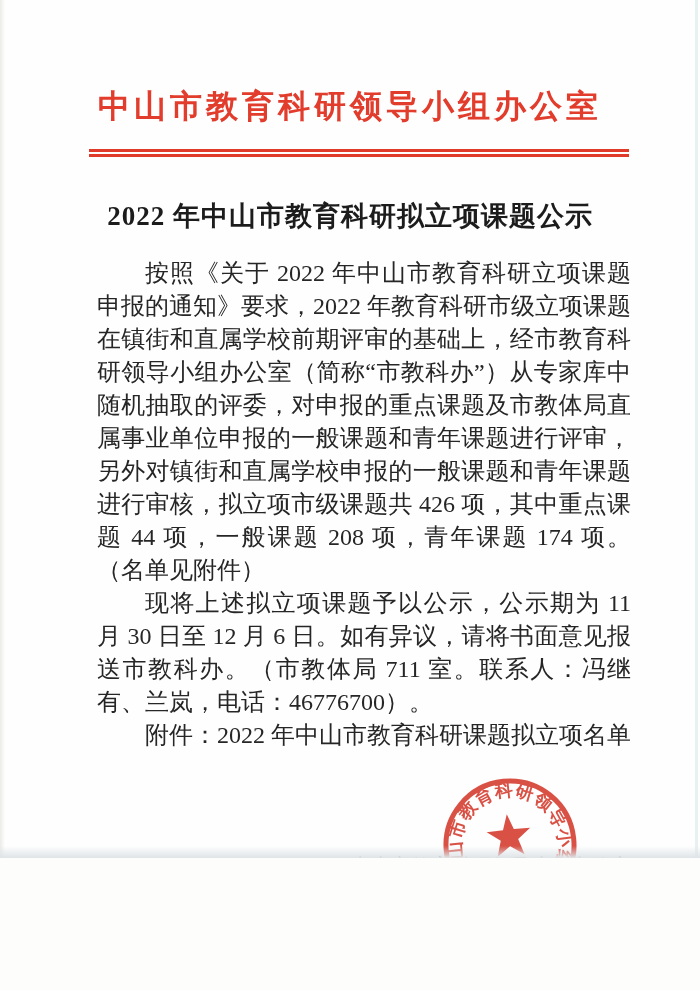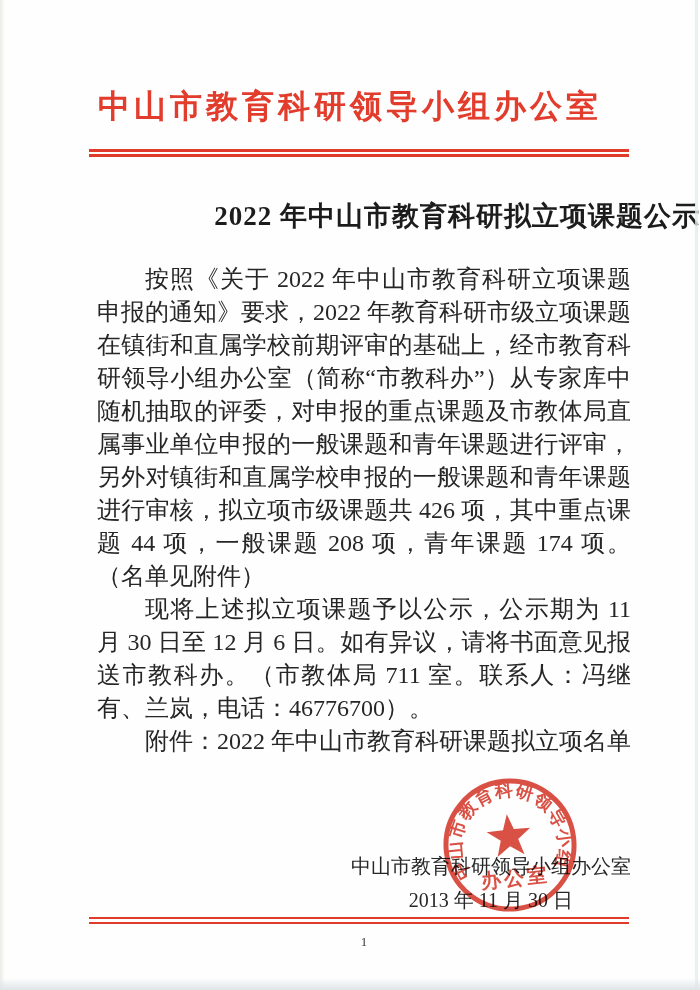--- a/index.html
+++ b/index.html
@@ -2,21 +2,21 @@
 <html><head>
 <meta charset="utf-8">
 <style>
   html,body{margin:0;padding:0;}
   body{
     background:#fdfdfb;
     font-family:"Liberation Serif","DejaVu Serif",serif;
   }
   .page{
     position:relative;
-    width:700px;height:990px;
+    width:700px;height:858px;
     background:#fefefe;
     overflow:hidden;
     margin:0 auto;
   }
   
   .edge{position:absolute;pointer-events:none;}
   .edge-left{left:0;top:0;bottom:0;width:5px;
     background:linear-gradient(to right,#ebebe8,rgba(255,255,255,0));}
   .edge-right{right:2px;top:0;bottom:0;width:3px;background:#e3edec;opacity:.8;}
   .edge-bottom{left:0;right:0;bottom:0;height:12px;
@@ -41,29 +41,29 @@
     border-top:3px solid #e03b2a;
     border-bottom:3px solid #e03b2a;
   }
   .rule-bottom{
     top:917px;height:7px;
     border-top:2px solid #e03b2a;
     border-bottom:2px solid #e03b2a;
   }
   .doc-title{
     position:absolute;top:199px;left:0;width:100%;
-    text-align:right;
+    text-align:center;
     color:#1c1c1c;
     font-size:27px;line-height:34px;
     font-weight:bold;
     letter-spacing:1px;
     white-space:nowrap;
   }
   .body-text{
-    position:absolute;top:263px;left:97px;width:534px;
+    position:absolute;top:257px;left:97px;width:534px;
     color:#262626;
     font-size:24px;line-height:33px;
     text-align:justify;
   }
   .body-text p{margin:0;text-indent:2em;}
   .body-text p.attachment{text-align:left;}
 
   .sig-block{
     position:absolute;top:849px;left:346px;width:290px;
     color:#262626;

